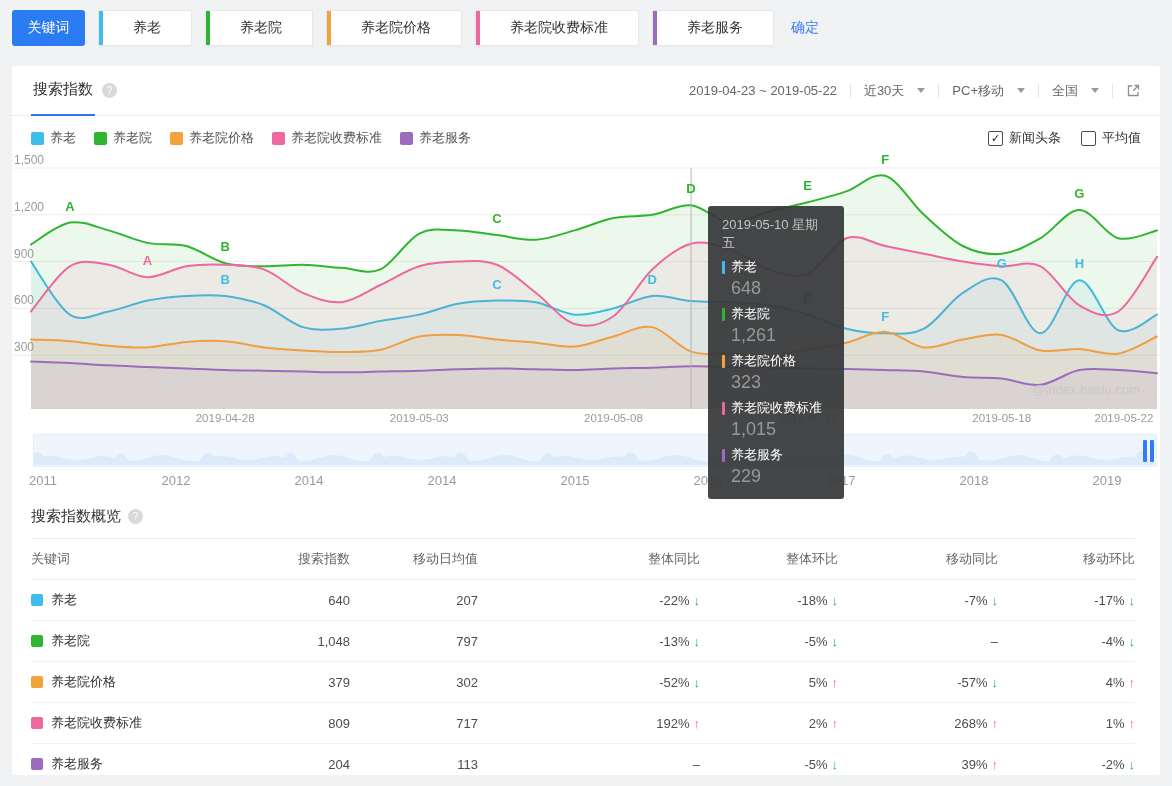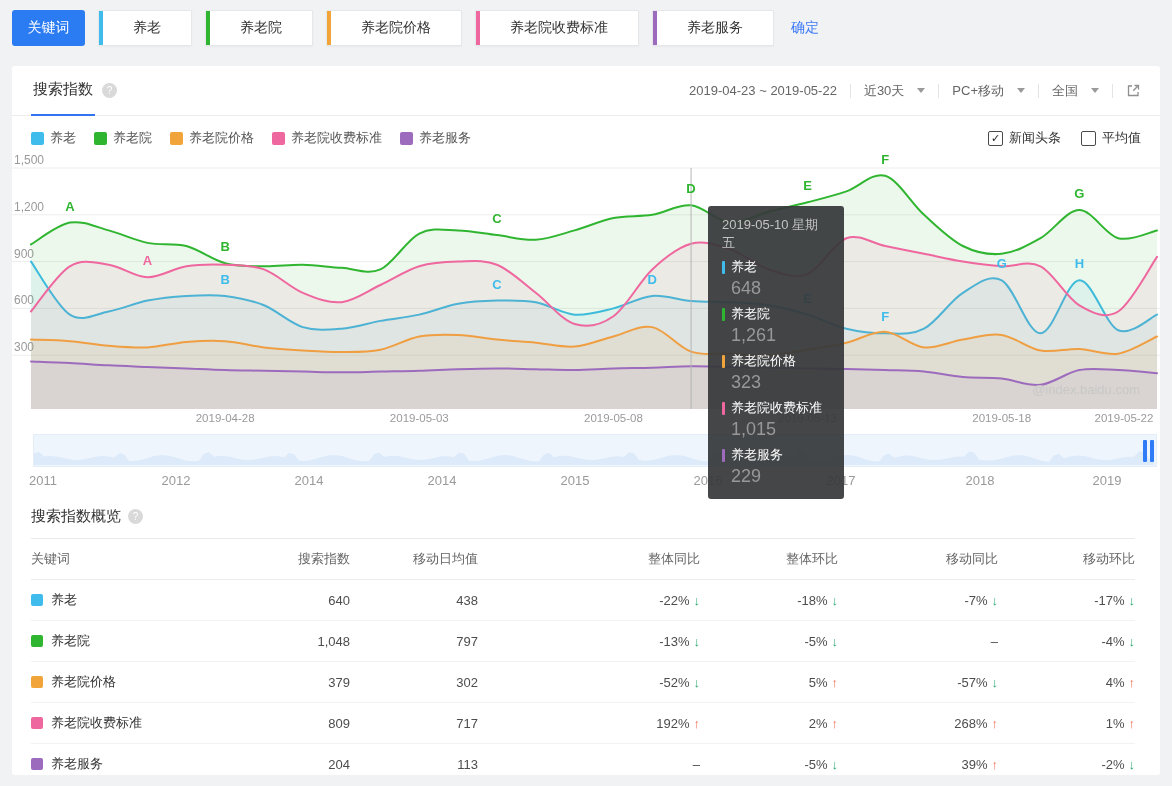--- a/index.html
+++ b/index.html
@@ -256,21 +256,21 @@
         </div>
     </div>
     <div class="tl-years">
         <span style="left: 10px;">2011</span>
         <span style="left: 143px;">2012</span>
         <span style="left: 276px;">2014</span>
         <span style="left: 409px;">2014</span>
         <span style="left: 542px;">2015</span>
         <span style="left: 675px;">2016</span>
         <span style="left: 808px;">2017</span>
-        <span style="left: 941px; margin-left: 6px;">2018</span>
+        <span style="left: 941px;">2018</span>
         <span style="left: 1074px;">2019</span>
       </div>
   </div>
 
   <div class="ov-head">
     <span>搜索指数概览</span>
     <span class="help">?</span>
   </div>
 
   <div class="ov-table">
@@ -283,21 +283,21 @@
         <div class="cell-r">移动同比</div>
         <div class="cell-r">移动环比</div>
       </div>
     <div>
         <div class="ov-grid ov-row">
           <div class="kw-cell">
             <span class="kw-sw" style="background: rgb(63, 188, 236);"></span>
             <span>养老</span>
           </div>
           <div class="cell-r">640</div>
-          <div class="cell-r">438</div>
+          <div class="cell-r">207</div>
           <div class="cell-r"><span>-22%</span><span class="arrow" style="color: rgb(42, 168, 113);">↓</span></div>
           <div class="cell-r"><span>-18%</span><span class="arrow" style="color: rgb(42, 168, 113);">↓</span></div>
           <div class="cell-r"><span>-7%</span><span class="arrow" style="color: rgb(42, 168, 113);">↓</span></div>
           <div class="cell-r"><span>-17%</span><span class="arrow" style="color: rgb(42, 168, 113);">↓</span></div>
         </div>
         <div class="ov-grid ov-row">
           <div class="kw-cell">
             <span class="kw-sw" style="background: rgb(48, 181, 48);"></span>
             <span>养老院</span>
           </div>

